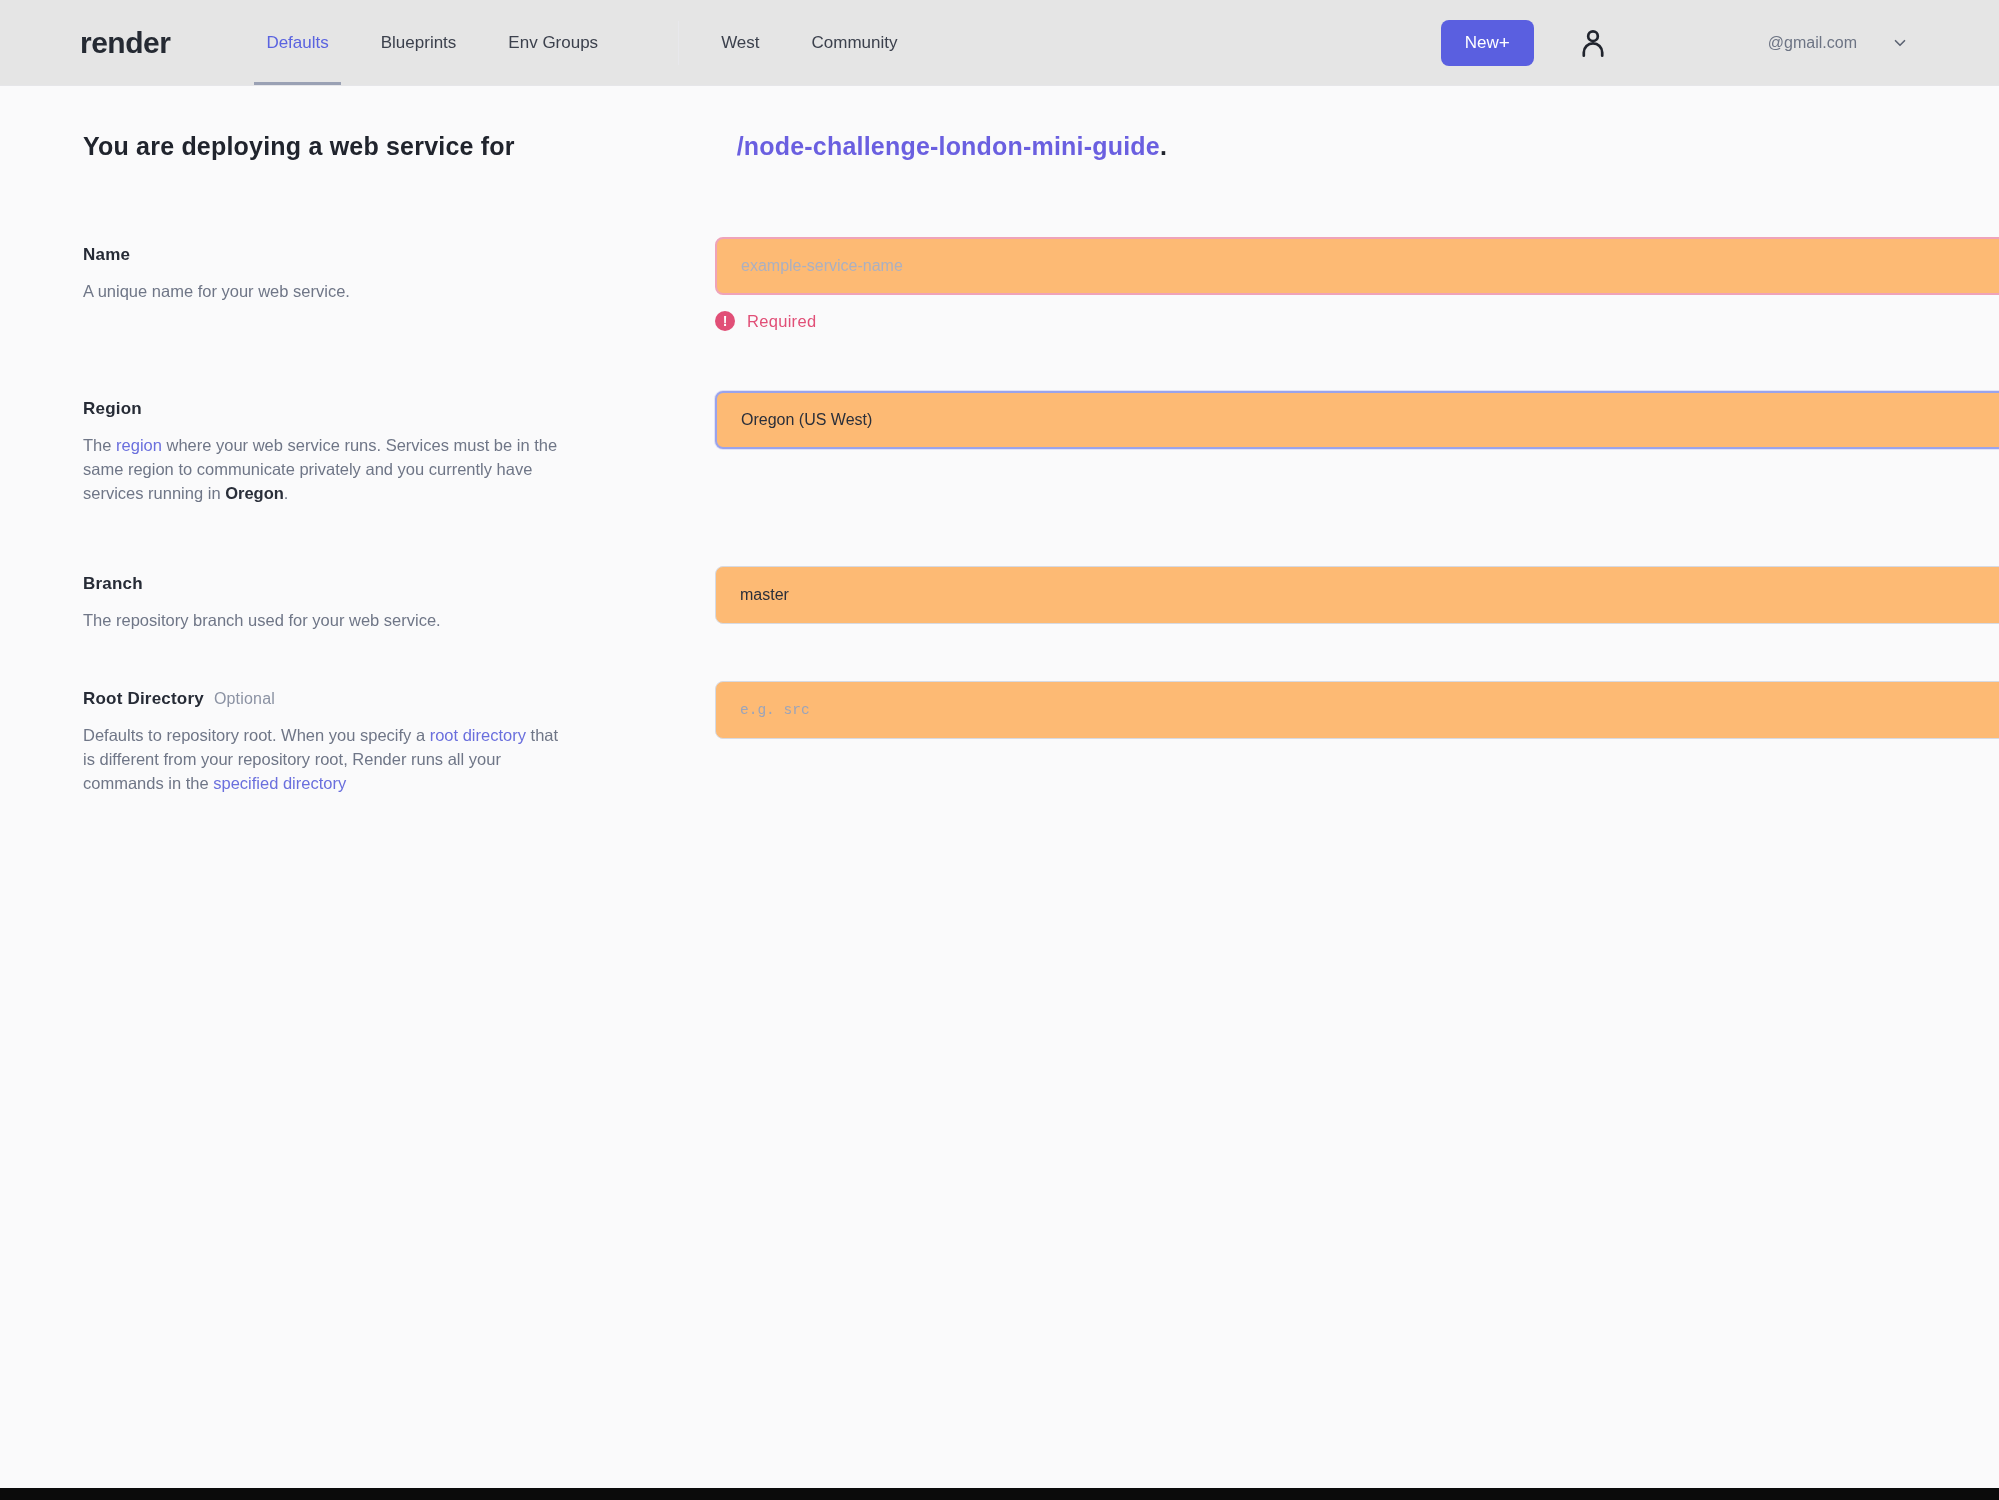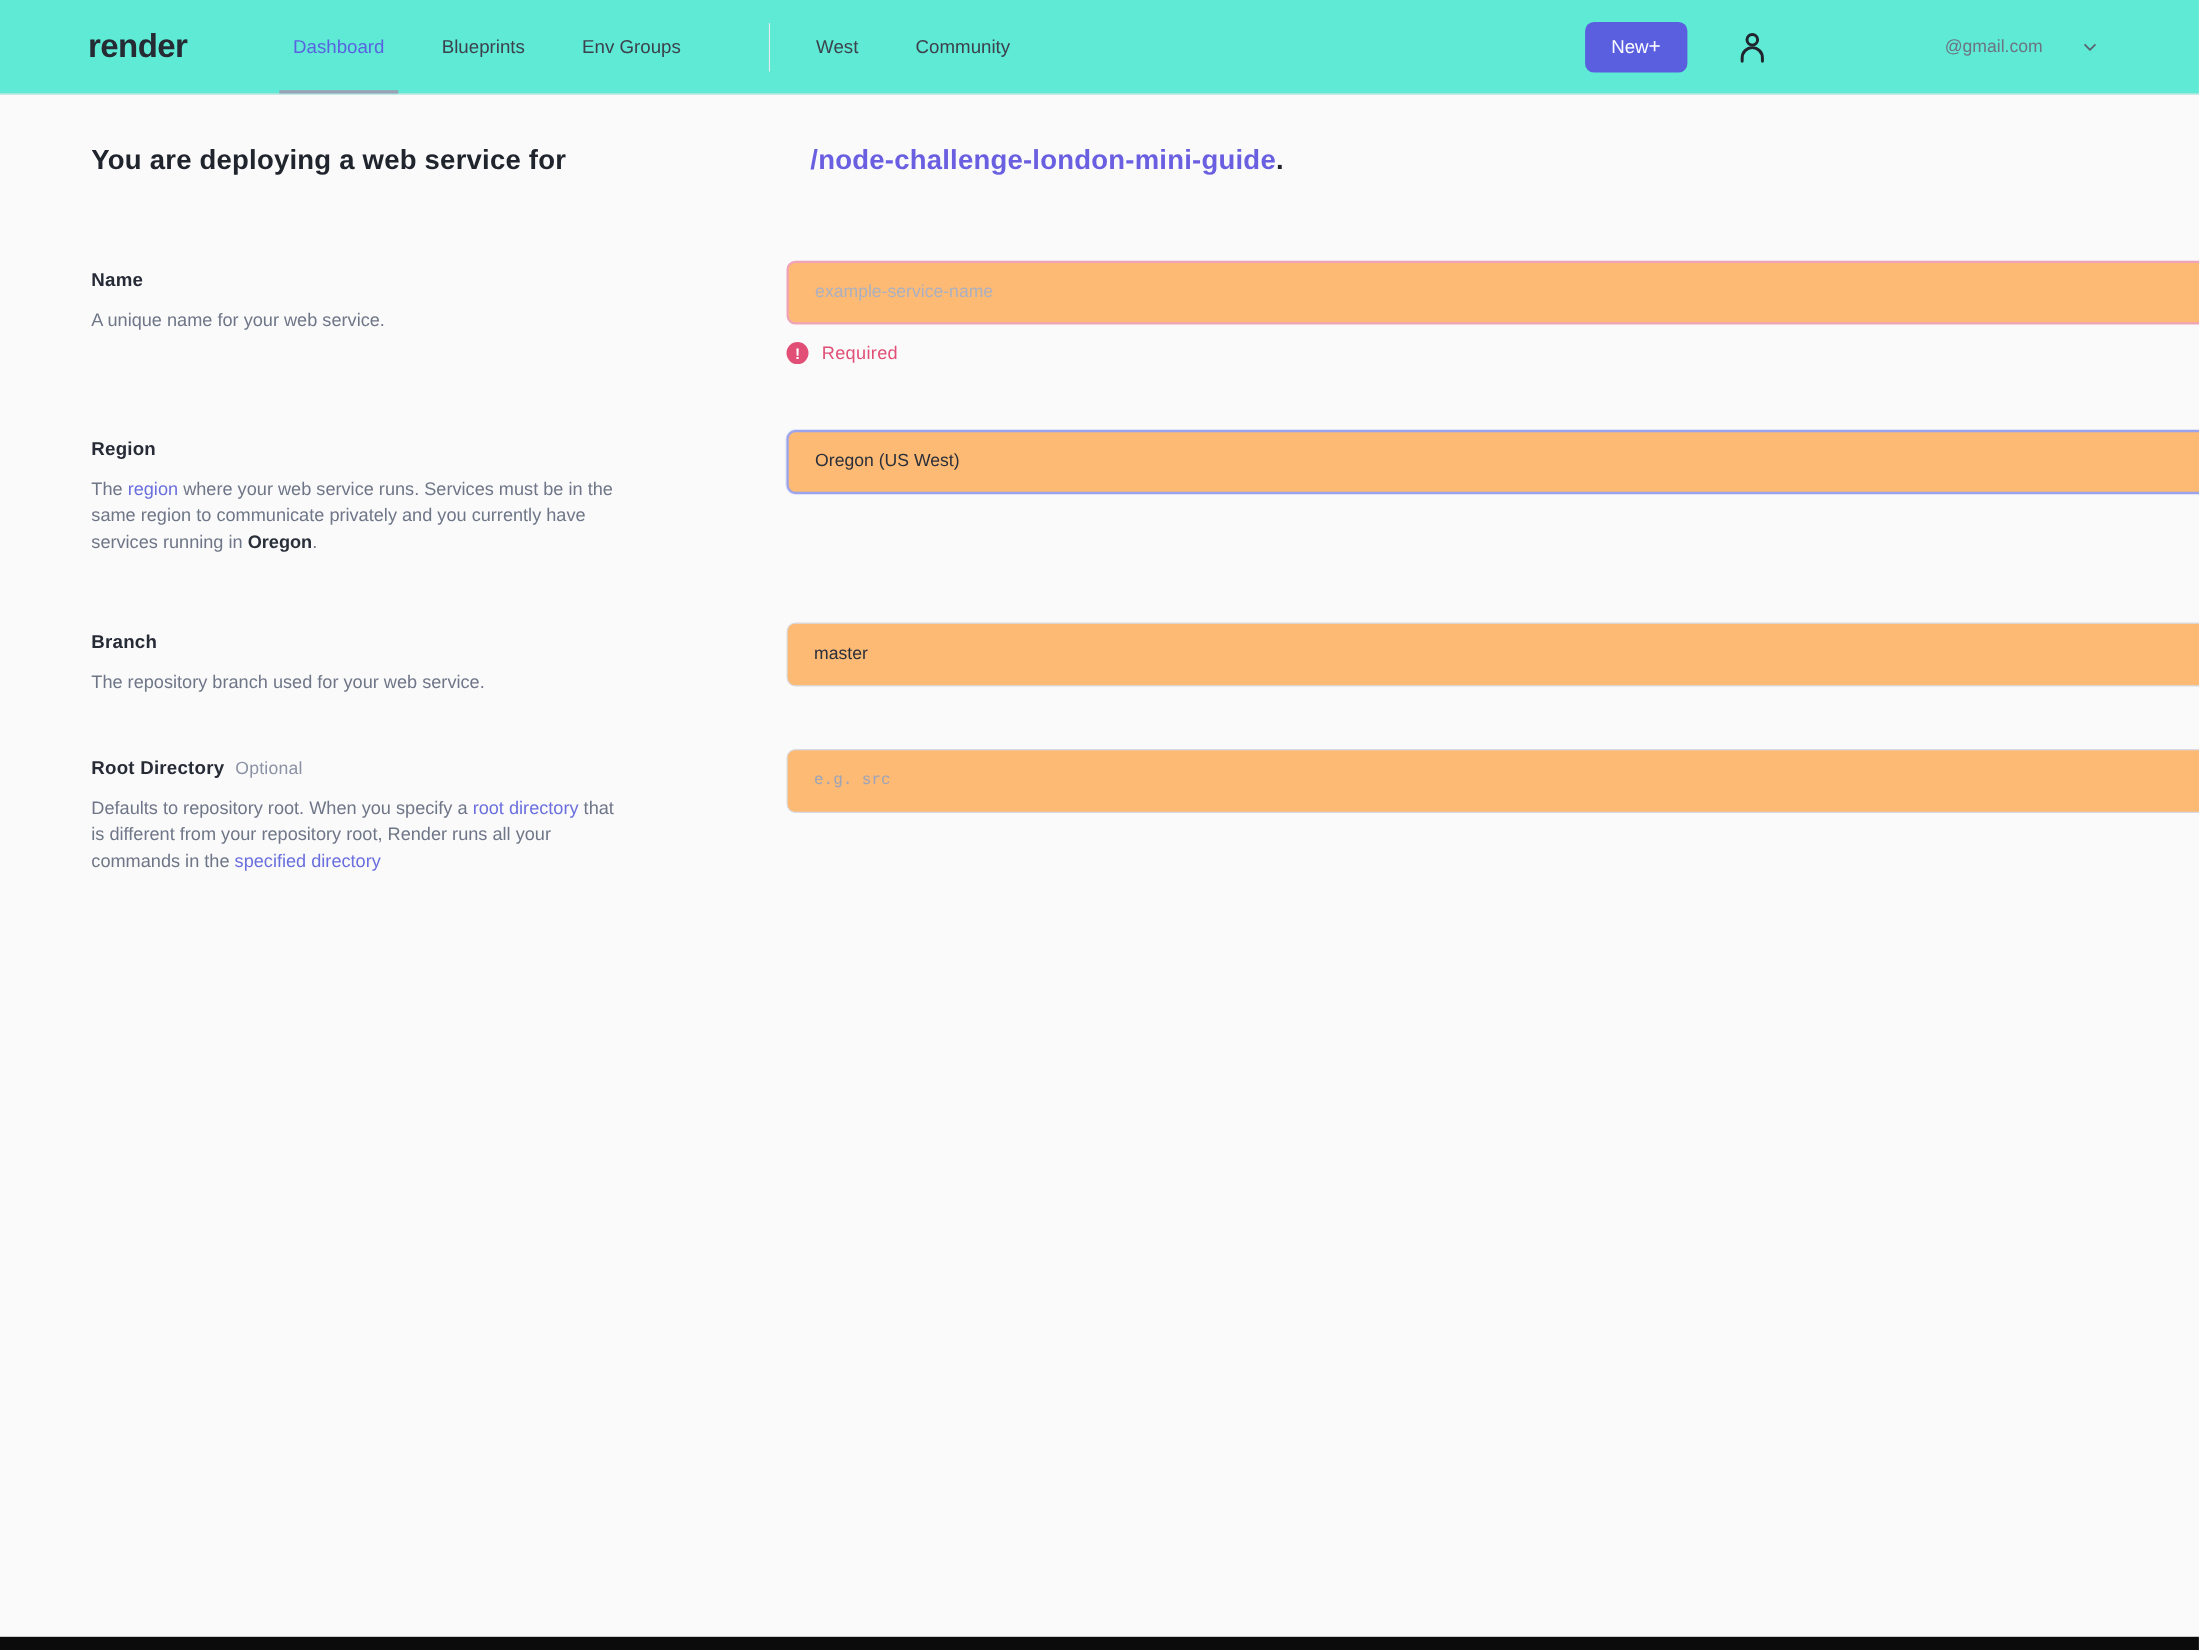--- a/index.html
+++ b/index.html
@@ -7,21 +7,21 @@
   body {
     font-family: "Liberation Sans", sans-serif;
     background: #fafafb;
     color: #23272f;
     position: relative;
   }
 
   
   .header {
     height: 86px;
-    background: #5eead4;
+    background: #e5e5e5;
     border-bottom: 1px solid #e6e6e9;
     display: flex;
     align-items: center;
     padding: 0 90px 0 80px;
     position: relative;
   }
   .logo {
     font-size: 30px;
     font-weight: 700;
     color: #252a33;
@@ -191,21 +191,21 @@
 
   svg.chevron { stroke: #5c6372; }
 </style>
 </head>
 <body>
 
 <header class="header">
   <div class="logo">render</div>
 
   <nav class="nav-links">
-    <div class="nav-item active">Dashboard</div>
+    <div class="nav-item active">Defaults</div>
     <div class="nav-item">Blueprints</div>
     <div class="nav-item">Env Groups</div>
     <div class="nav-divider"></div>
     <div class="nav-item">West</div>
     <div class="nav-item">Community</div>
   </nav>
 
   <div class="header-right">
     <button class="new-button">
       <span>New</span>

